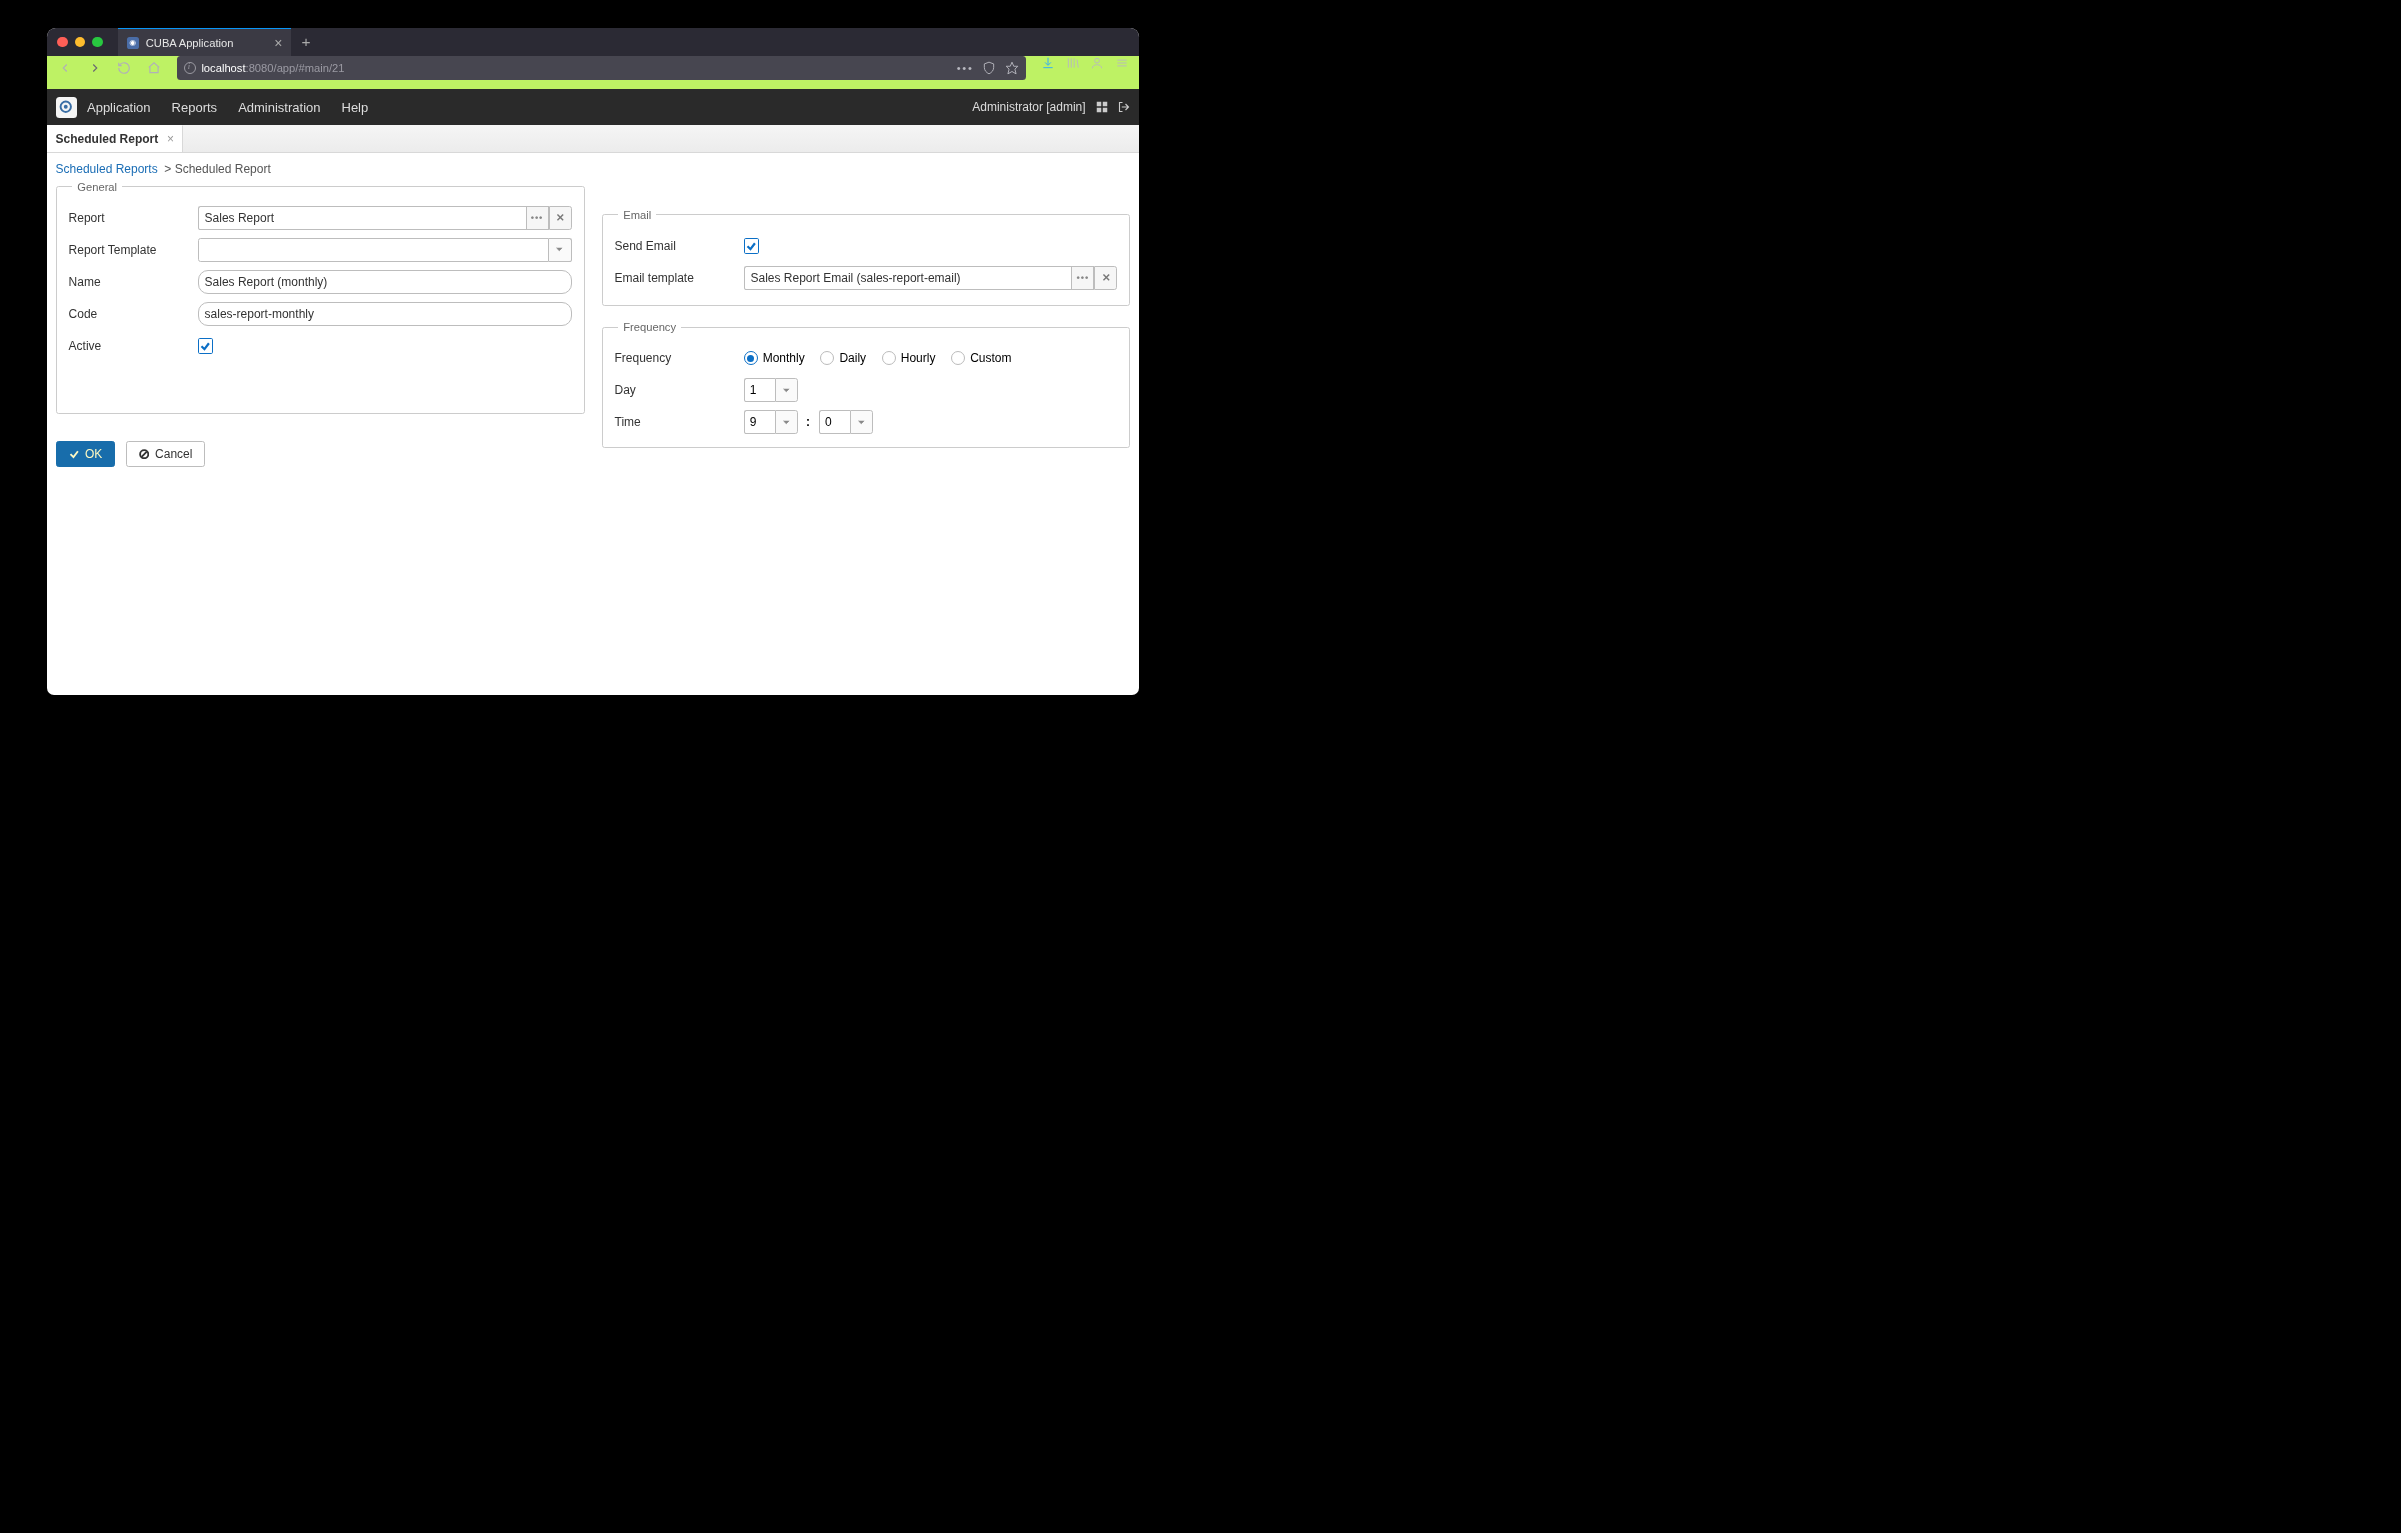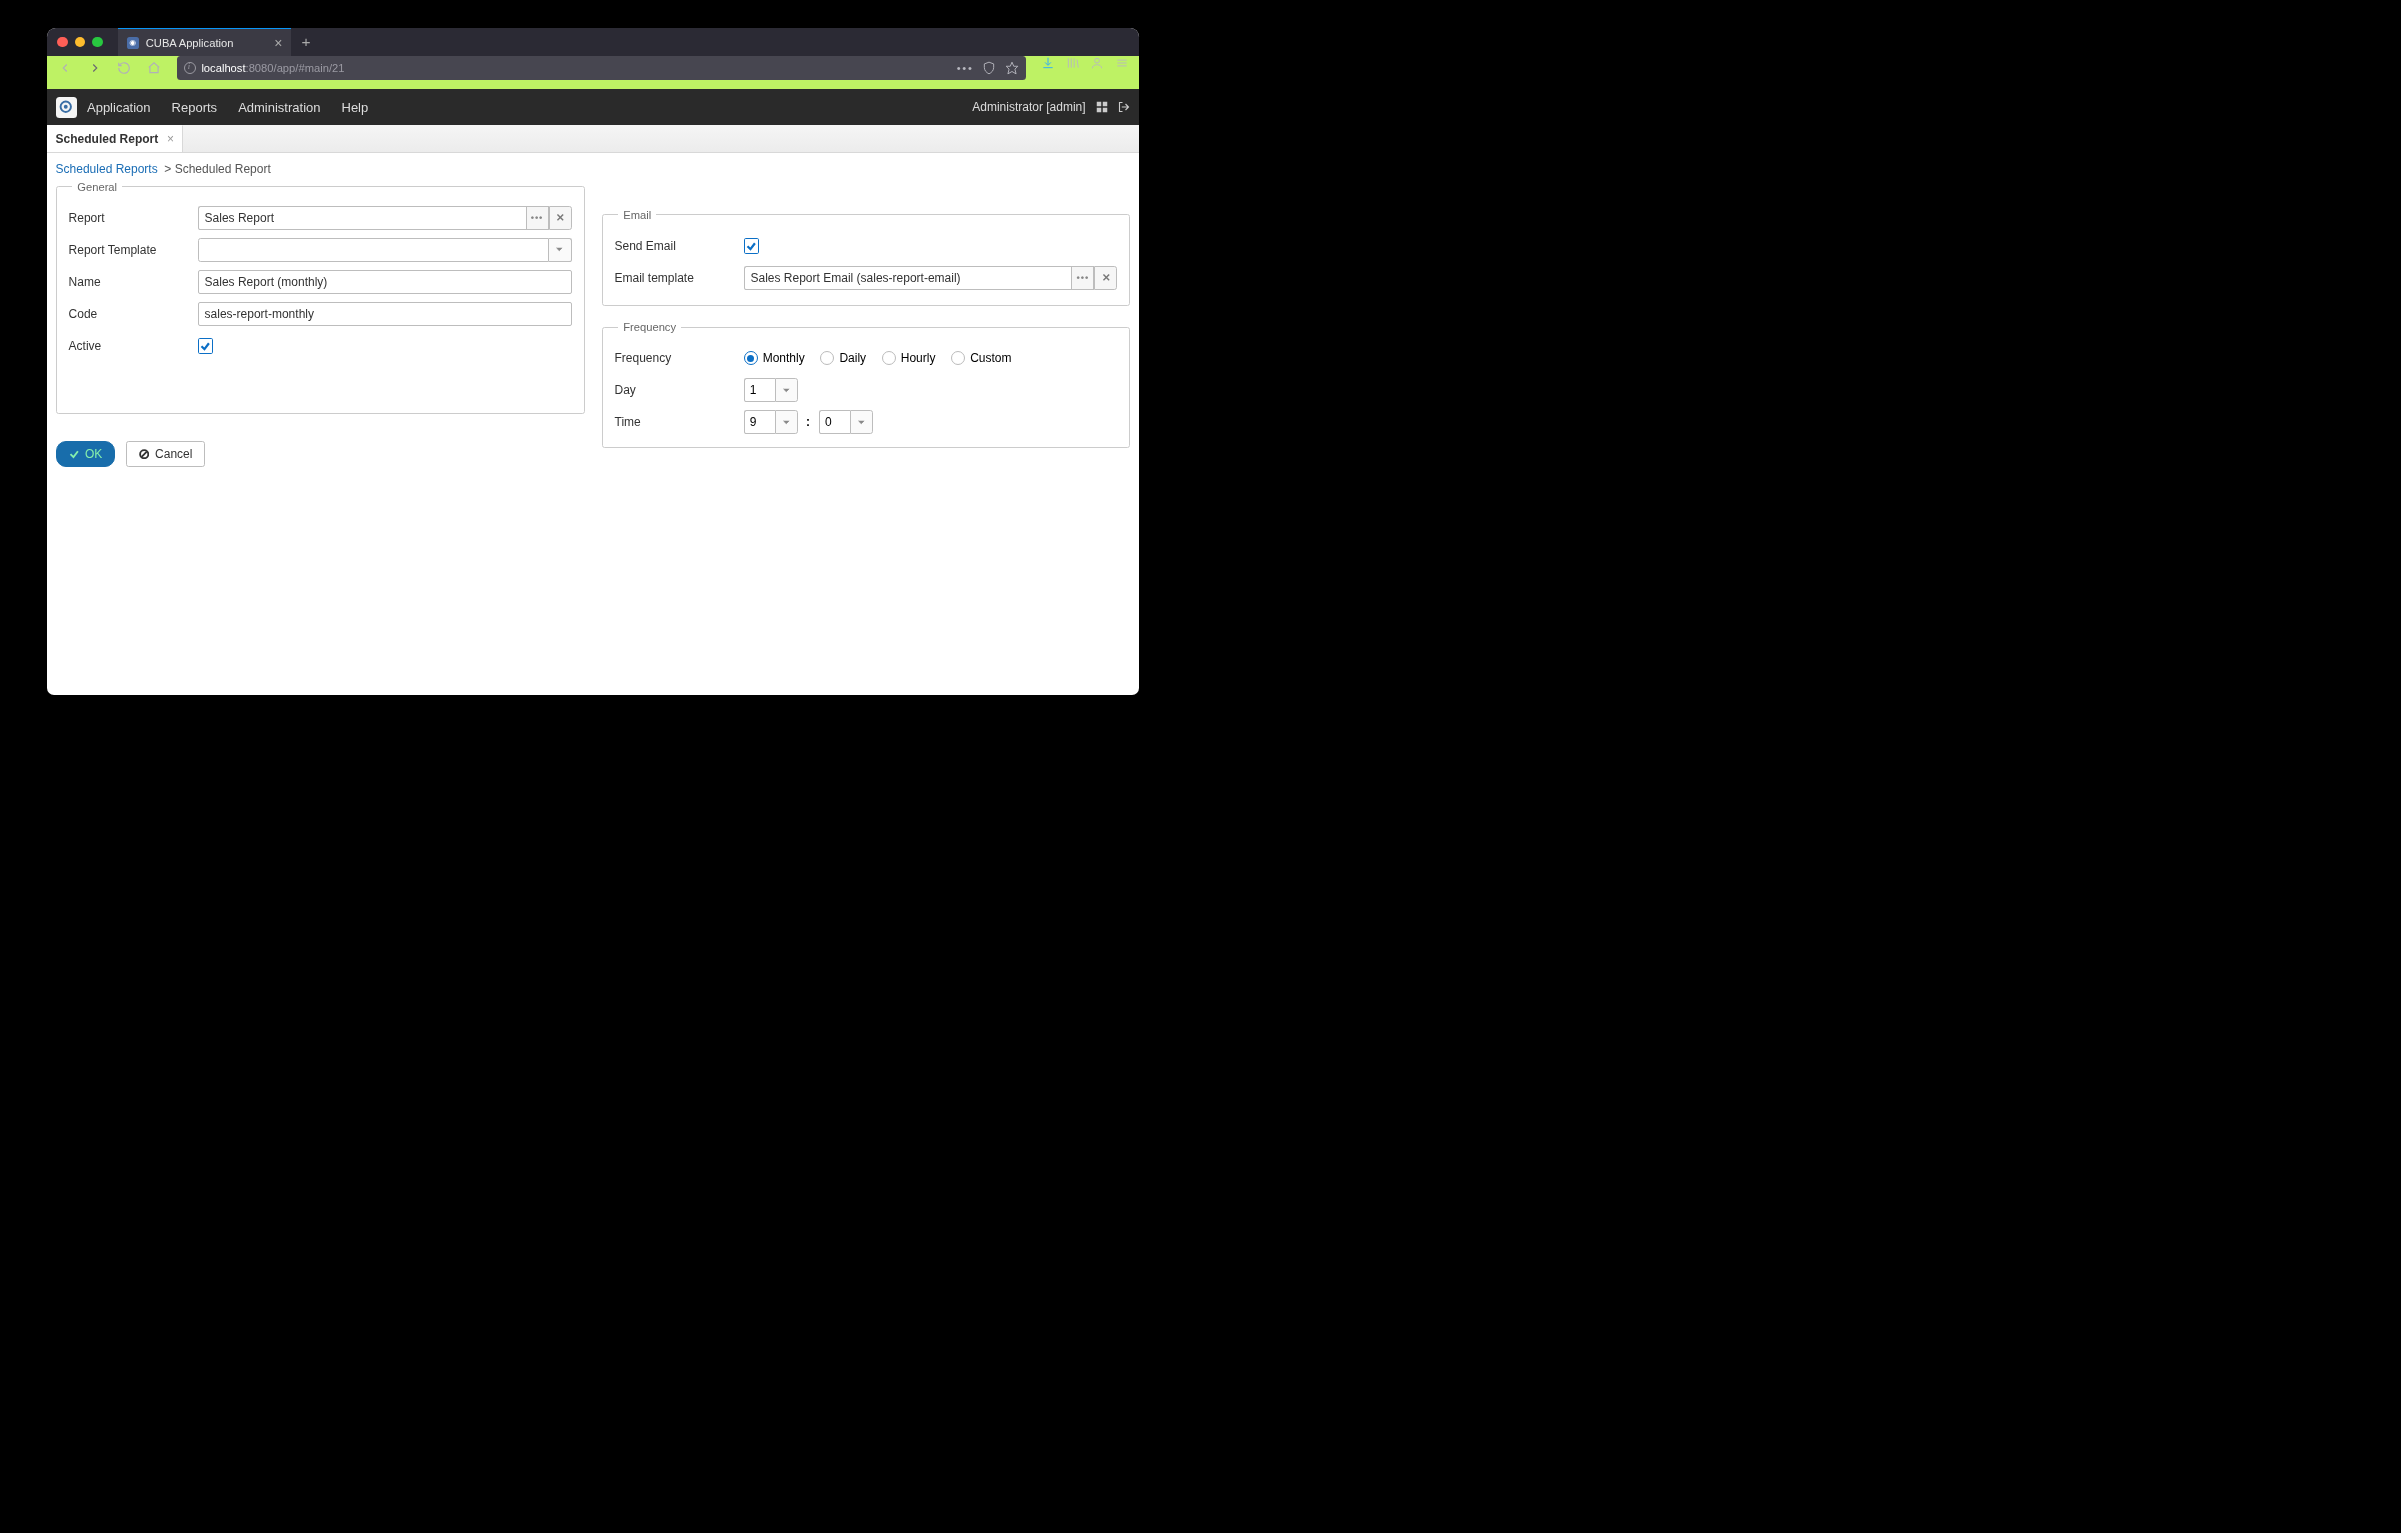--- a/index.html
+++ b/index.html
@@ -111,21 +111,21 @@
   position:relative;
 }
 fieldset.group > legend{
   font-size:11.2px;color:#666;padding:0 5.2px;margin-left:3.5px;
 }
 .row{display:flex;align-items:center;min-height:26px;margin-bottom:6px;}
 .row:last-child{margin-bottom:0;}
 .lbl{width:129px;color:#333;font-size:12px;}
 
 .input{
-  flex:1;height:24px;border:0.9px solid #bdbdbd;border-radius:2px;
+  flex:1;height:24px;border:0.9px solid #bdbdbd;border-radius:10px;
   background:#fff;display:flex;align-items:center;padding:0 6px;
   color:#333;font-size:12px;
 }
 .input.text{}
 .picker{flex:1;display:flex;height:24px;}
 .picker .input{border-radius:2.6px 0 0 2.6px;border-right:none;}
 .picker-btn{
   width:23px;height:24px;border:0.9px solid #bdbdbd;border-left:0.9px solid #bdbdbd;
   display:flex;align-items:center;justify-content:center;
   background:#f6f6f6;color:#666;font-size:10.4px;
@@ -166,21 +166,21 @@
 }
 .spinner .sbtn svg{width:8.6px;height:8.6px;stroke:#888;fill:#888;}
 .timesep{margin:0 8.6px;font-weight:bold;}
 
 .buttons{display:flex;gap:10.4px;margin-top:12px;}
 .btn{
   height:26px;padding:0 12px;border:0.9px solid #bdbdbd;border-radius:2.6px;
   display:flex;align-items:center;gap:6px;font-size:12px;font-weight:500;
   background:#fff;color:#333;
 }
-.btn.primary{background:#186dab;border-color:#186dab;color:#86efac;border-radius:10px;}
+.btn.primary{background:#186dab;border-color:#186dab;color:#fef9c3;}
 .btn svg{width:10.4px;height:10.4px;stroke:currentColor;stroke-width:2.5;fill:none;}
 
 .group.general{min-height:233px;}
 .group.email{min-height:97px;margin-top:28px;}
 </style>
 </head>
 <body>
 
 <div class="window">
 

